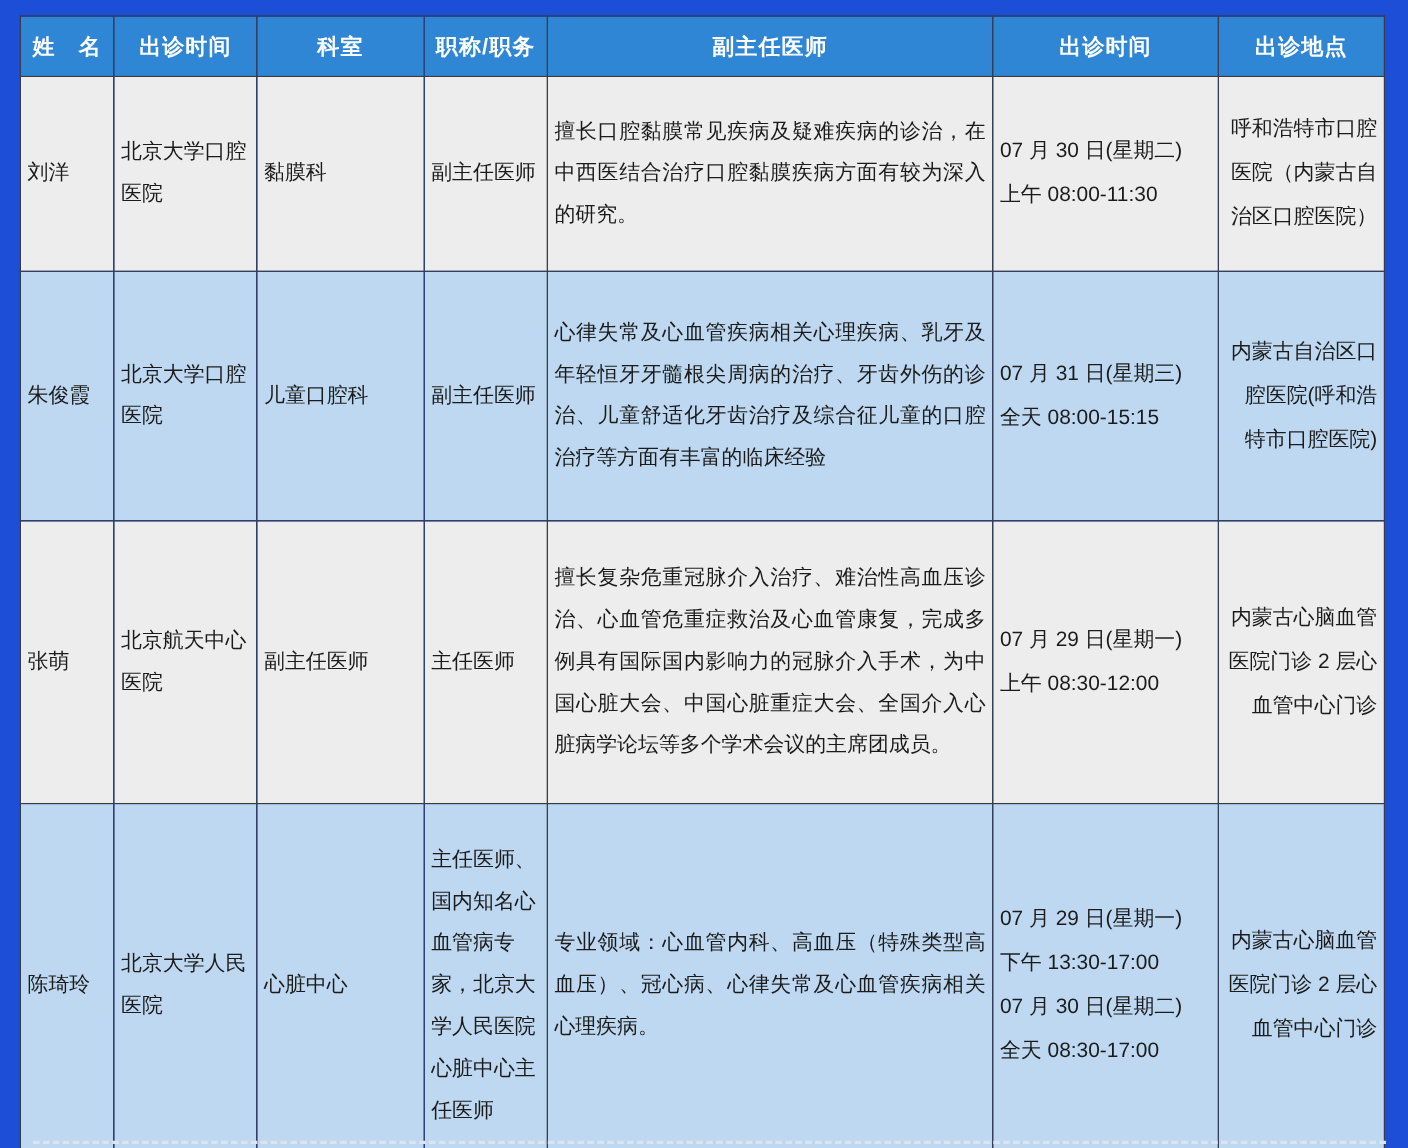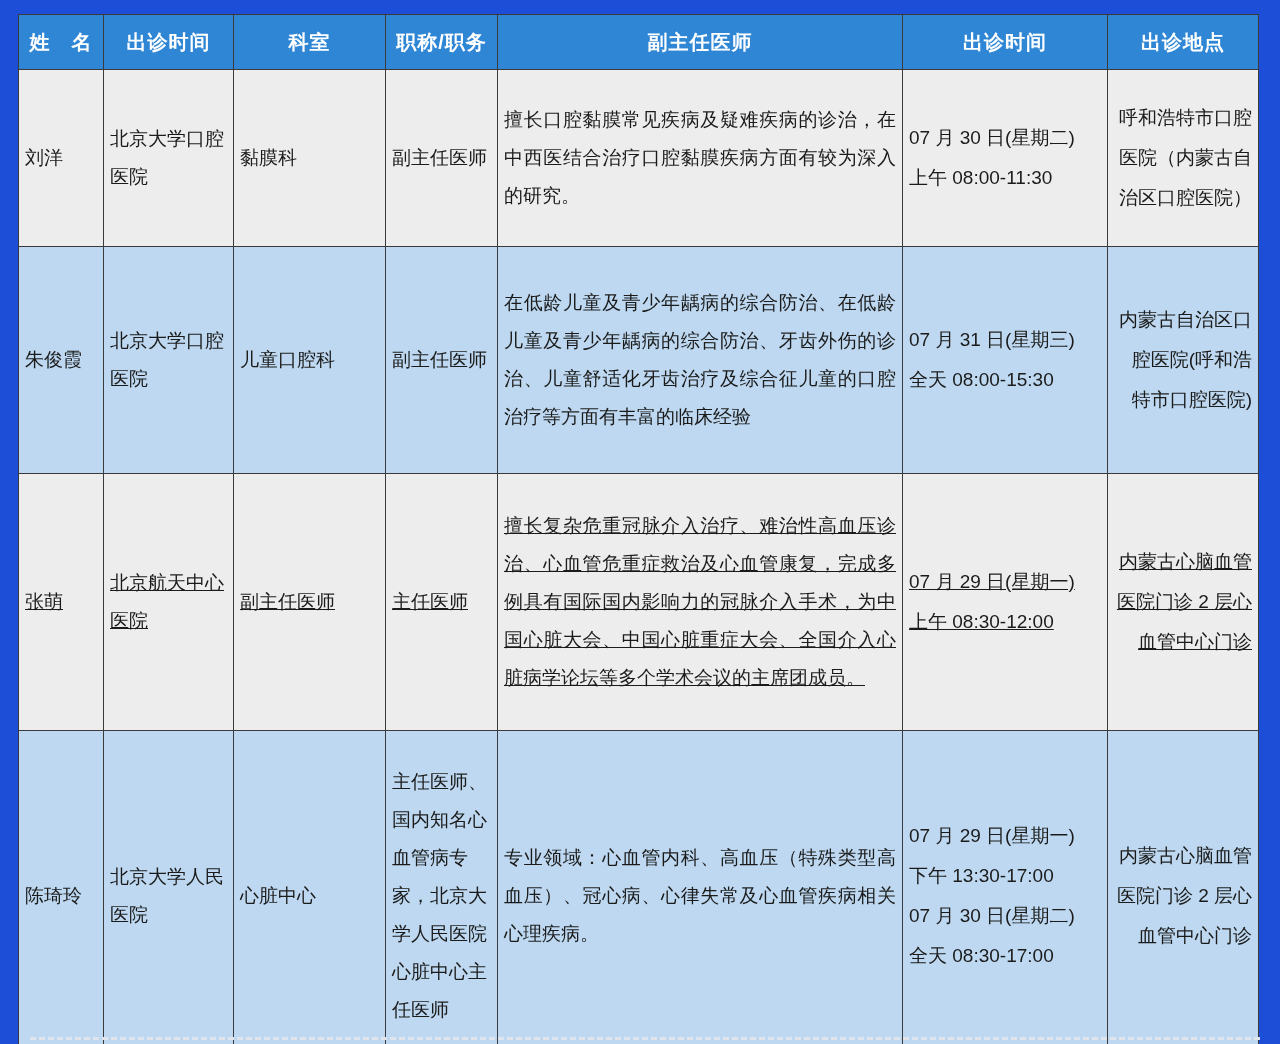--- a/index.html
+++ b/index.html
@@ -56,21 +56,21 @@
     white-space: pre-line;
     line-height: 2.1;
     padding: 4px 2px 4px 6px;
     margin-left: 36px;
   }
   td.cell-location { text-align: right; line-height: 2.1; padding: 4px 6px; }
   td.cell-title { text-align: left; line-height: 2.0; padding: 4px 2px; }
 
   .row-r1 td { height: 168px; }
   .row-r2 td { height: 218px; }
-  .row-r3 td { height: 248px; text-decoration: underline; }
+  .row-r3 td { height: 248px; }
   .row-r4 td { height: 322px; }
 
   .bottom-artifact {
     position: absolute;
     left: 30px;
     right: 20px;
     top: 1037px;
     border-top: 3px dashed #dde4ee;
   }
 </style>
@@ -108,23 +108,23 @@
         <td class="cell-specialty">擅长口腔黏膜常见疾病及疑难疾病的诊治，在中西医结合治疗口腔黏膜疾病方面有较为深入的研究。</td>
         <td class="cell-time">07 月 30 日(星期二)
 上午 08:00-11:30</td>
         <td class="cell-location">呼和浩特市口腔医院（内蒙古自治区口腔医院）</td>
       </tr>
       <tr class="row-blue row-r2">
         <td class="cell-center">朱俊霞</td>
         <td class="cell-center">北京大学口腔医院</td>
         <td class="cell-center">儿童口腔科</td>
         <td class="cell-title">副主任医师</td>
-        <td class="cell-specialty">在低龄儿童及青少年龋病的综合防治、在低龄儿童及青少年龋病的综合防治、牙齿外伤的诊治、儿童舒适化牙齿治疗及综合征儿童的口腔治疗等方面有丰富的临床经验</td>
+        <td class="cell-specialty">心律失常及心血管疾病相关心理疾病、乳牙及年轻恒牙牙髓根尖周病的治疗、牙齿外伤的诊治、儿童舒适化牙齿治疗及综合征儿童的口腔治疗等方面有丰富的临床经验</td>
         <td class="cell-time">07 月 31 日(星期三)
-全天 08:00-15:30</td>
+全天 08:00-15:15</td>
         <td class="cell-location">内蒙古自治区口腔医院(呼和浩特市口腔医院)</td>
       </tr>
       <tr class="row-gray row-r3">
         <td class="cell-center">张萌</td>
         <td class="cell-center">北京航天中心医院</td>
         <td class="cell-center">副主任医师</td>
         <td class="cell-title">主任医师</td>
         <td class="cell-specialty">擅长复杂危重冠脉介入治疗、难治性高血压诊治、心血管危重症救治及心血管康复，完成多例具有国际国内影响力的冠脉介入手术，为中国心脏大会、中国心脏重症大会、全国介入心脏病学论坛等多个学术会议的主席团成员。</td>
         <td class="cell-time">07 月 29 日(星期一)
 上午 08:30-12:00</td>

